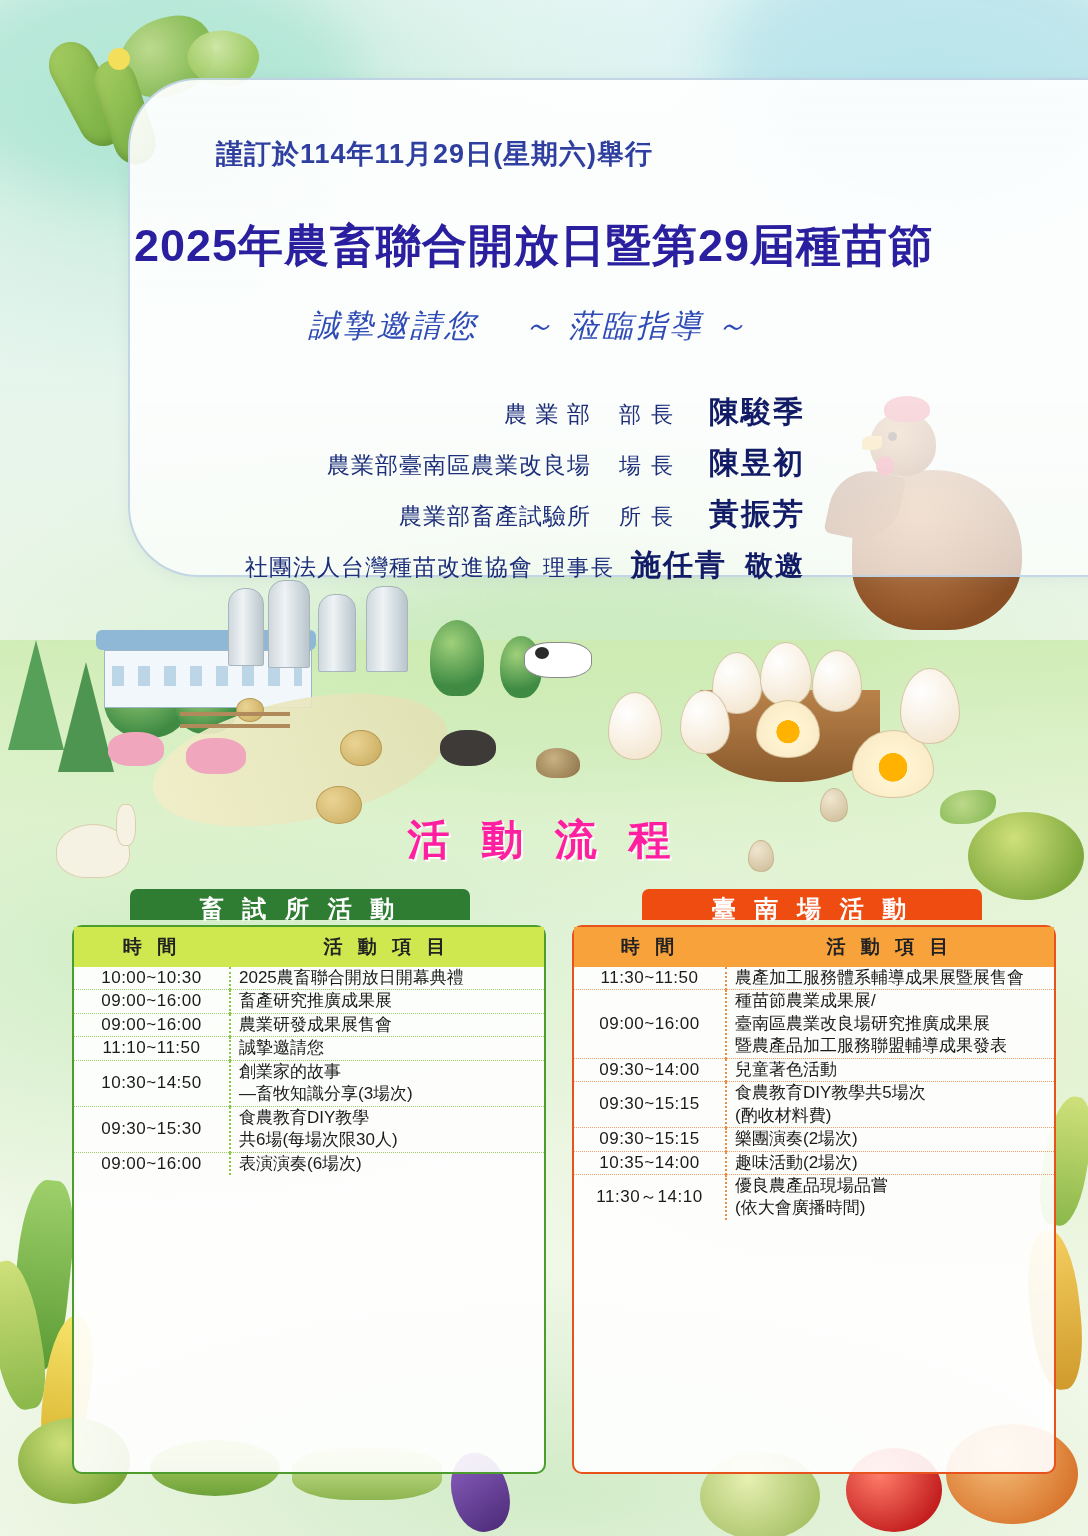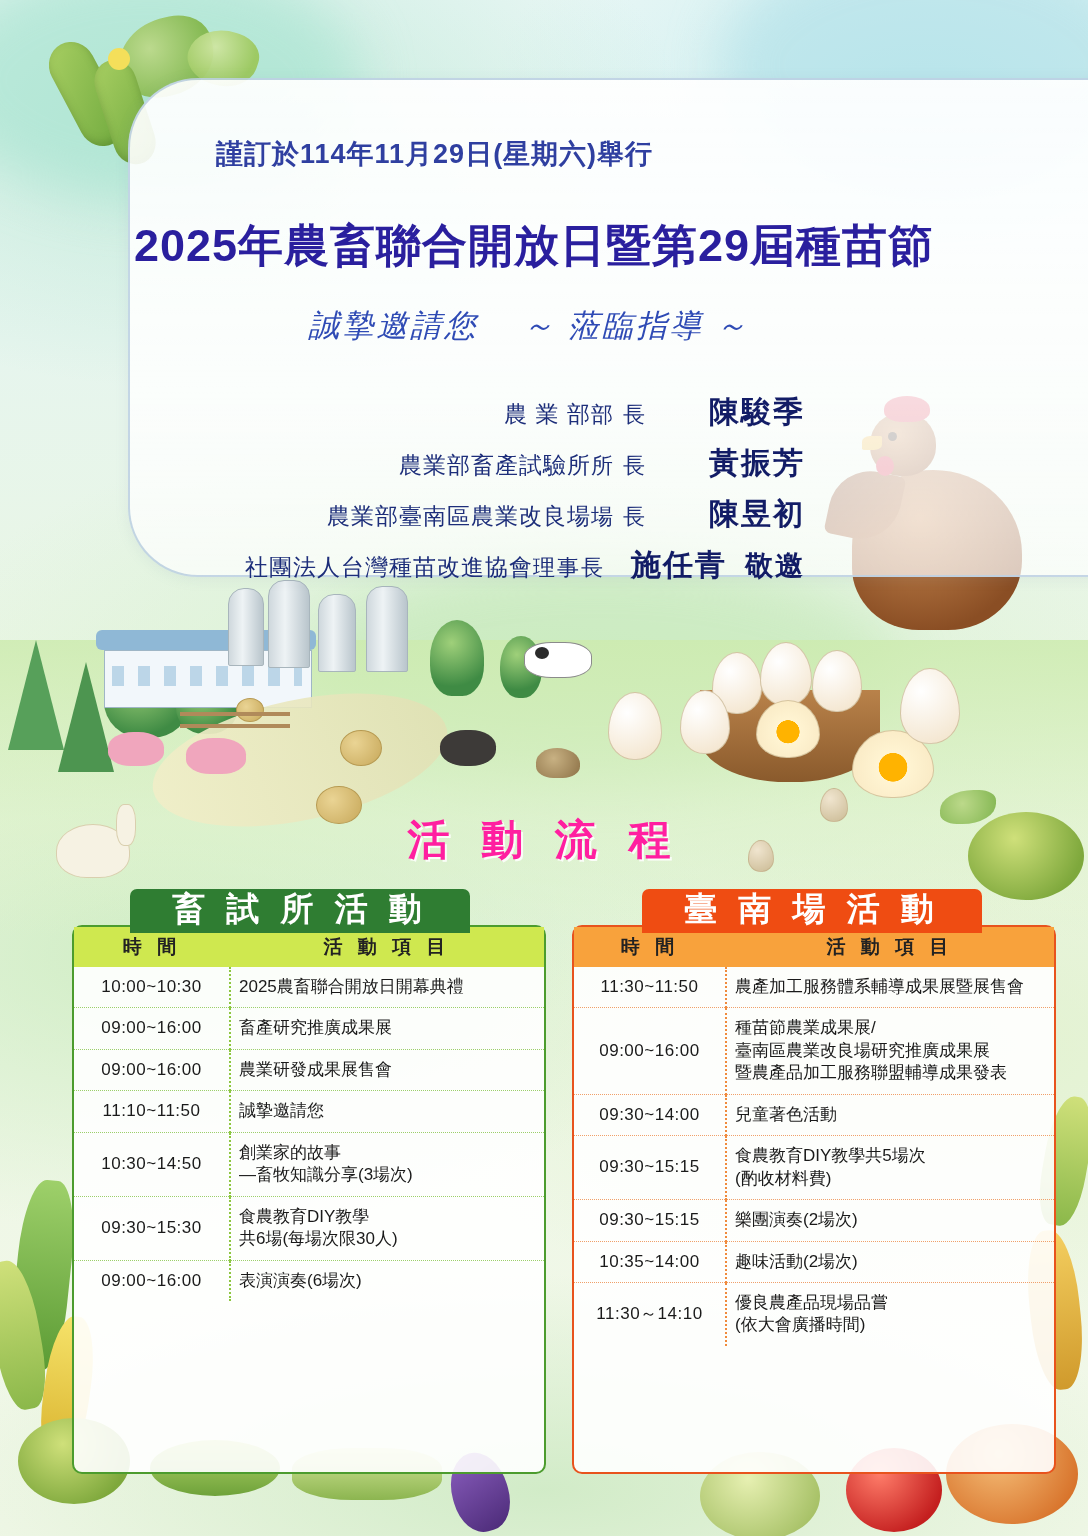--- a/index.html
+++ b/index.html
@@ -111,21 +111,21 @@
     font-size: 23px;
     color: #1d2e7a;
     letter-spacing: 1px;
     text-align: right;
     width: 300px;
   }
   .guest-role {
     font-size: 22px;
     color: #1d2e7a;
     width: 112px;
-    text-align: left;
+    text-align: center;
     letter-spacing: 2px;
   }
   .guest-name {
     font-size: 30px;
     font-weight: bold;
     color: #121c66;
     letter-spacing: 2px;
     margin-left: 6px;
   }
   .guest-suffix {
@@ -167,25 +167,25 @@
     left: 572px;
     top: 925px;
     width: 480px;
     height: 545px;
     border: 2px solid #e8531d;
   }
 
   .panel-tab {
     position: absolute;
     top: -38px;
-    height: 44px;
+    height: 31px;
     line-height: 40px;
     text-align: center;
     color: #ffffff;
-    font-size: 33px;
+    font-size: 24px;
     font-weight: bold;
     letter-spacing: 6px;
     border-radius: 7px 7px 0 0;
   }
   .tab-left {
     left: 56px;
     width: 340px;
     background: #2f7d32;
   }
   .tab-right {
@@ -207,21 +207,21 @@
     color: #222;
   }
   .panel-left th.th-time { background: #cfe84f; width: 156px; }
   .panel-left th.th-item { background: #cfe84f; }
   .panel-right th.th-time { background: #f8a23c; width: 152px; }
   .panel-right th.th-item { background: #f8a23c; }
 
   table.sched td {
     font-size: 17px;
     color: #1a1a1a;
-    padding: 9px 8px;
+    padding: 0 8px;
     vertical-align: middle;
     line-height: 1.32;
   }
   td.c-time {
     text-align: center;
     letter-spacing: 0.5px;
     font-size: 18px;
     white-space: nowrap;
   }
   td.c-item { padding-left: 14px; }
@@ -472,28 +472,28 @@
     <span>誠摯邀請您</span><span class="sep"></span><span>～ 蒞臨指導 ～</span>
   </div>
 
   <div class="guests">
     <div class="guest-row">
       <span class="guest-org">農 業 部</span>
       <span class="guest-role">部 長</span>
       <span class="guest-name">陳駿季</span>
     </div>
     <div class="guest-row">
+      <span class="guest-org">農業部臺南區農業改良場</span>
+      <span class="guest-role">場 長</span>
+      <span class="guest-name">陳昱初</span>
+    </div>
+    <div class="guest-row">
       <span class="guest-org">農業部畜產試驗所</span>
       <span class="guest-role">所 長</span>
       <span class="guest-name">黃振芳</span>
-    </div>
-    <div class="guest-row">
-      <span class="guest-org">農業部臺南區農業改良場</span>
-      <span class="guest-role">場 長</span>
-      <span class="guest-name">陳昱初</span>
     </div>
     <div class="guest-row">
       <span class="guest-org">社團法人台灣種苗改進協會</span>
       <span class="guest-role">理事長</span>
       <span class="guest-name">施任青</span>
       <span class="guest-suffix">敬邀</span>
     </div>
   </div>
 
   <div class="flow-title">活 動 流 程</div>

